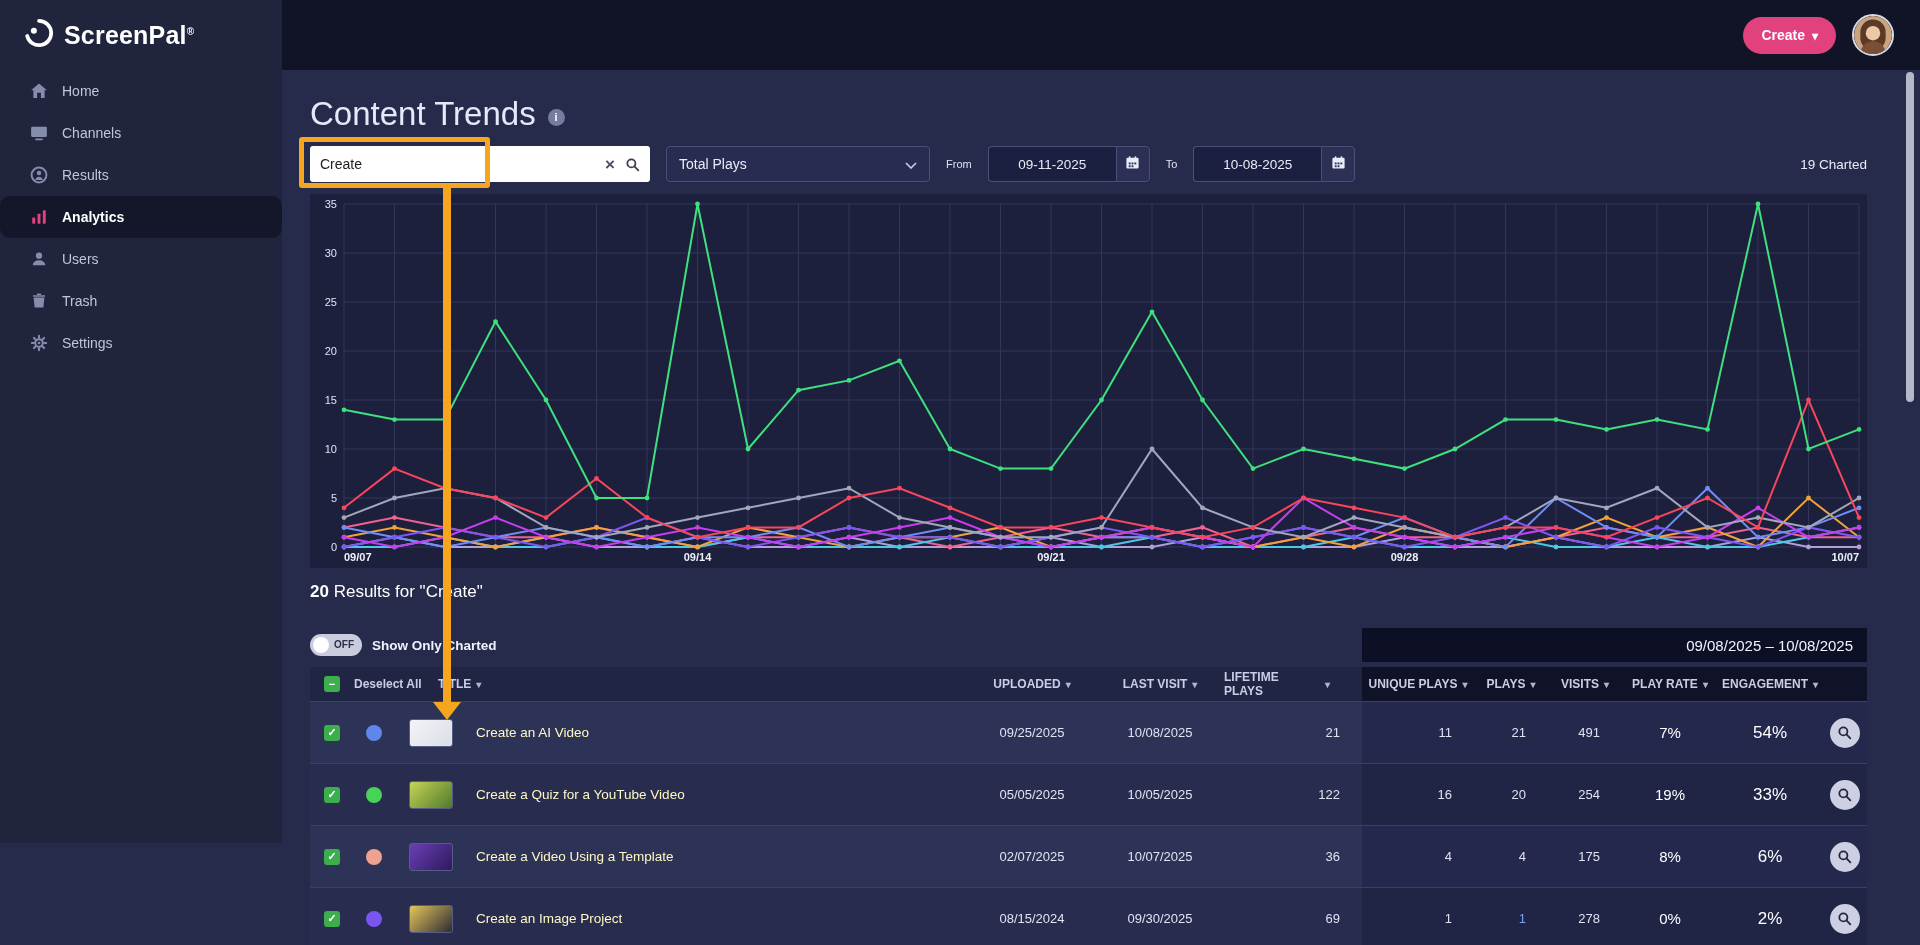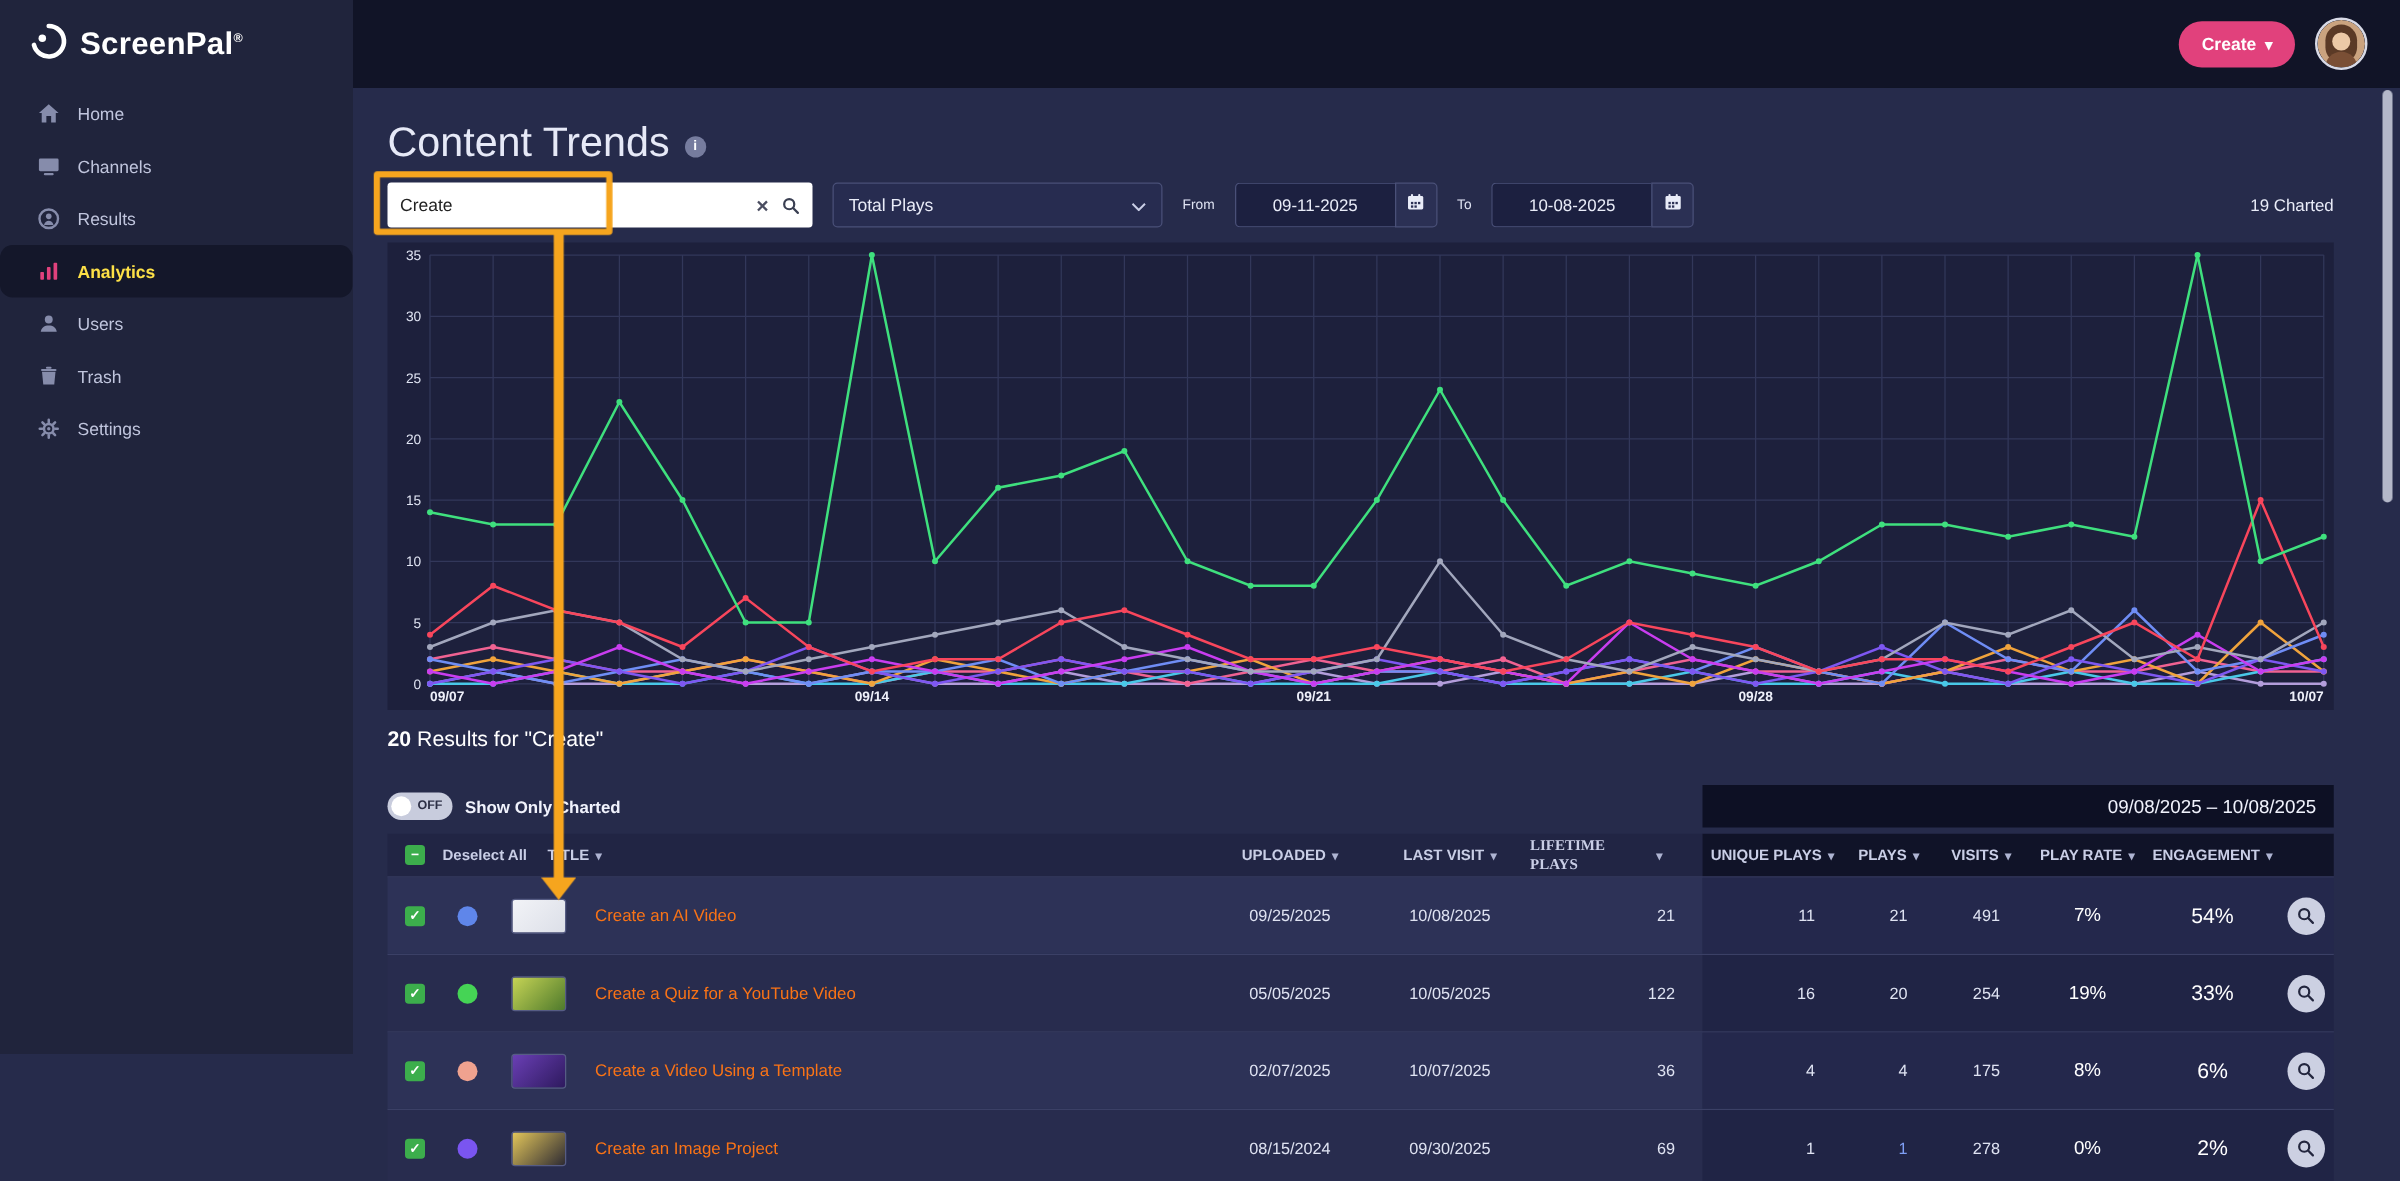--- a/index.html
+++ b/index.html
@@ -7,21 +7,21 @@
     font-family:"Liberation Sans", sans-serif; }
 
   
   .sidebar { position:fixed; left:0; top:0; width:282px; height:843px; background:#20243c; z-index:5; }
   .logo-row { height:70px; display:flex; align-items:center; padding-left:24px; gap:10px; }
   .logo-text { color:#ffffff; font-size:25px; font-weight:700; letter-spacing:.2px; }
   .logo-text sup { font-size:10px; }
   .nav-item { height:42px; display:flex; align-items:center; gap:14px; padding-left:30px;
     color:#c0c5dd; font-size:14px; cursor:pointer; }
   .nav-item .nicon { width:18px; height:18px; color:#868cab; display:flex; align-items:center; }
-  .nav-item.active { background:#14172a; color:#fde047; font-weight:700;border-radius:10px; }
+  .nav-item.active { background:#14172a; color:#ffffff; font-weight:700;border-radius:10px; }
   .nav-item.active .nicon { color:#e1417c; }
 
   
   .topbar { position:fixed; left:282px; right:0; top:0; height:70px; background:#111427;
     display:flex; align-items:center; justify-content:flex-end; gap:16px; padding-right:26px; z-index:4; }
   .create-btn { background:#e1417c; color:#fff; border:none; border-radius:19px; height:37px;
     padding:0 18px; font-size:14px; font-weight:600; display:flex; align-items:center; gap:7px; cursor:pointer;
     font-family:"Liberation Sans", sans-serif; }
   .create-caret::after { content:"▾"; font-size:12px; }
   .avatar { width:42px; height:42px; border-radius:50%; overflow:hidden; border:2px solid #d8dae6; cursor:pointer; }
@@ -68,32 +68,32 @@
   .toggle-text { position:absolute; right:8px; top:0; line-height:22px; font-size:10px; font-weight:700; color:#2c2f45; }
   .toggle-label { color:#f0f2fc; font-size:13.5px; font-weight:700; }
   .range-bar { width:505px; height:34px; background:#0d1024; color:#f0f2fc; font-size:15px;
     display:flex; align-items:center; justify-content:flex-end; padding-right:14px; }
 
   .thead { margin-top:5px; height:34px; display:flex; font-size:12px; font-weight:700; color:#c9cee6; }
   .thead-left { flex:1; background:#212544; display:grid; grid-template-columns:44px 84px 1fr 128px 128px 138px; align-items:center; }
   .thead-right { width:505px; background:#101328; display:grid; grid-template-columns:112px 74px 74px 96px 104px 45px; align-items:center; }
   .hcell { display:flex; align-items:center; gap:5px; cursor:pointer; }
   .hc-center { justify-content:center; }
-  .hc-right { justify-content:flex-end; padding-right:32px;font-family:Liberation Serif, serif; }
+  .hc-right { justify-content:flex-end; padding-right:32px; }
   .caret::after { content:"▾"; font-size:10px; color:#aeb4d2; }
 
   .trow { height:62px; display:flex; border-top:1px solid #3b4066; }
   .trow-left { flex:1; display:grid; grid-template-columns:44px 40px 74px 1fr 128px 128px 138px; align-items:center; }
   .trow-right { width:505px; display:grid; grid-template-columns:112px 74px 74px 96px 104px 45px; align-items:center; }
   .trow.even .trow-left { background:#2d3257; } .trow.even .trow-right { background:#24284c; }
   .trow.odd  .trow-left { background:#282c4e;text-align:right; } .trow.odd  .trow-right { background:#202445; }
   .cell { display:flex; align-items:center; color:#dfe3f2; font-size:13px; }
   .c-center { justify-content:center; }
   .c-num { justify-content:flex-end; padding-right:22px; }
-  .c-title { color:#f97316; font-size:13.5px; padding-left:8px; cursor:pointer; }
+  .c-title { color:#fef9c3; font-size:13.5px; padding-left:8px; cursor:pointer; }
   .c-rate { justify-content:center; font-size:15px; color:#ffffff; }
   .c-eng { justify-content:center; font-size:17px; color:#ffffff; }
   .cb { width:16px; height:16px; border-radius:3px; background:#3cae4c; color:#fff;
     display:flex; align-items:center; justify-content:center; font-size:11px; font-weight:700;
     margin:0 auto; cursor:pointer; }
   .cb-check::after { content:"✓"; }
   .cb-minus::after { content:"−"; }
   .dot { width:16px; height:16px; border-radius:50%; margin:0 auto; }
   .thumb { width:44px; height:28px; border-radius:3px; border:1px solid #565c84; margin:0 auto; cursor:pointer; display:block; }
   .mag-btn { width:30px; height:30px; border-radius:50%; background:#ccd0e2; color:#23263e;

